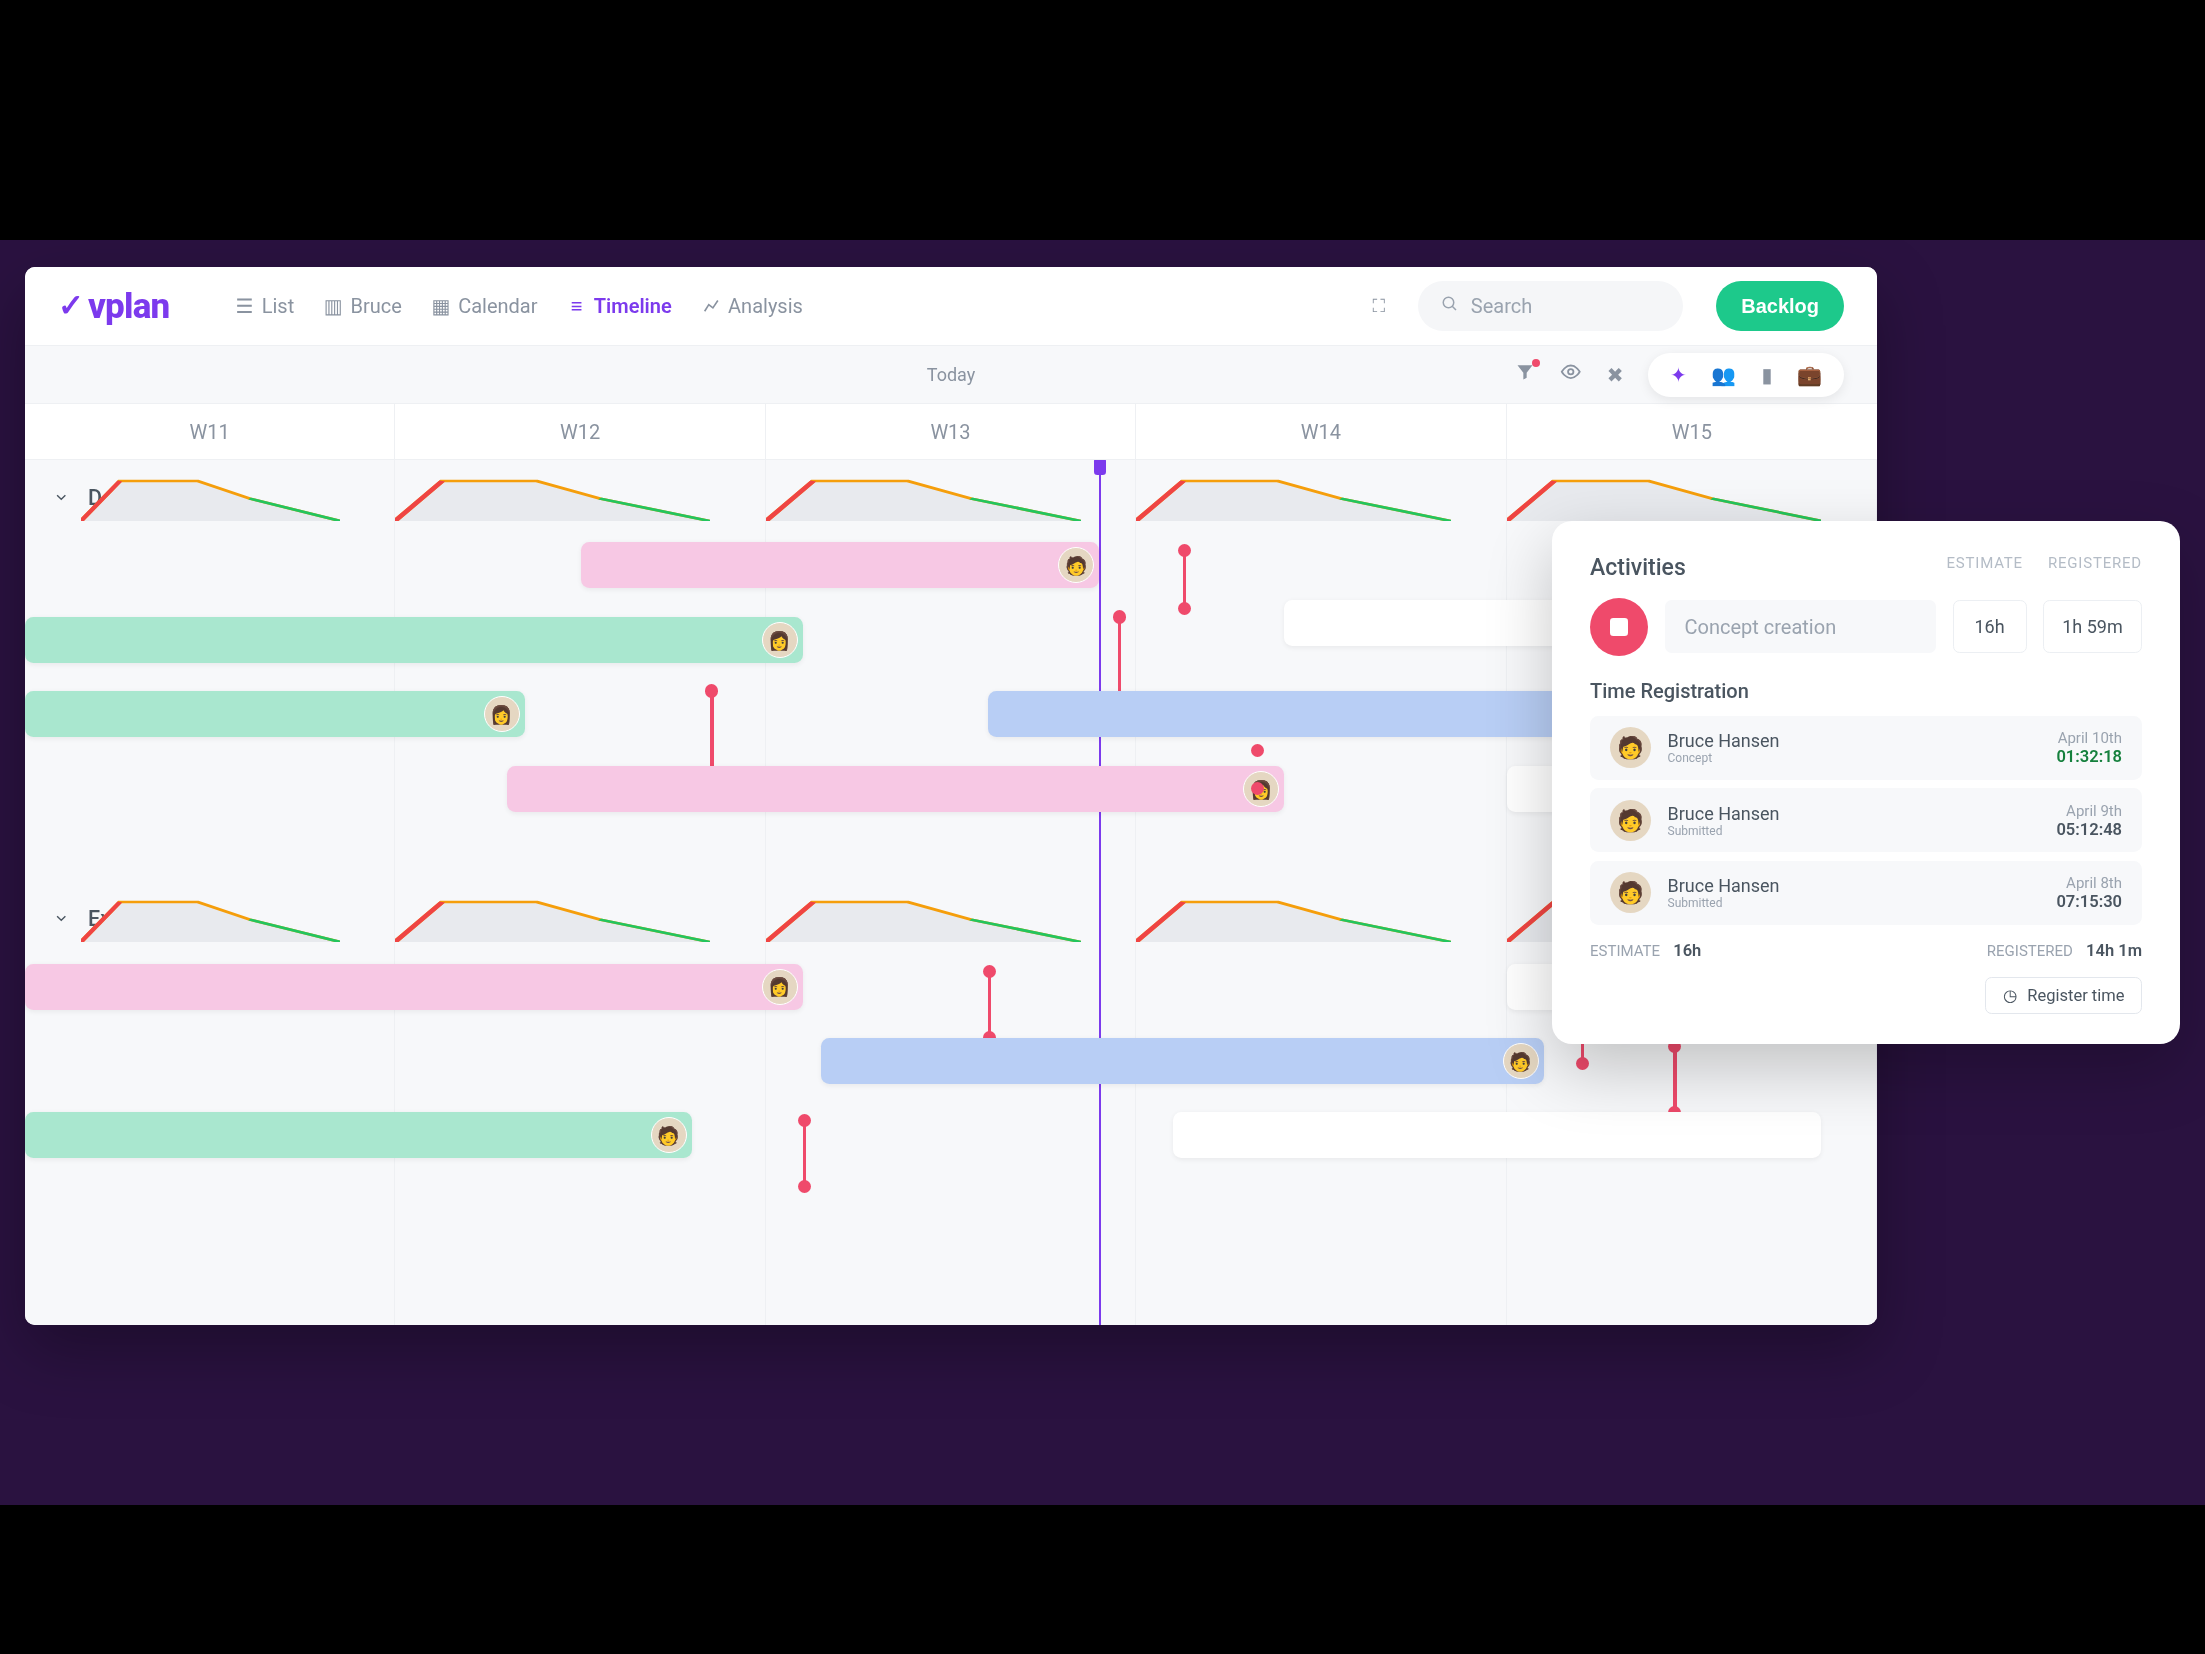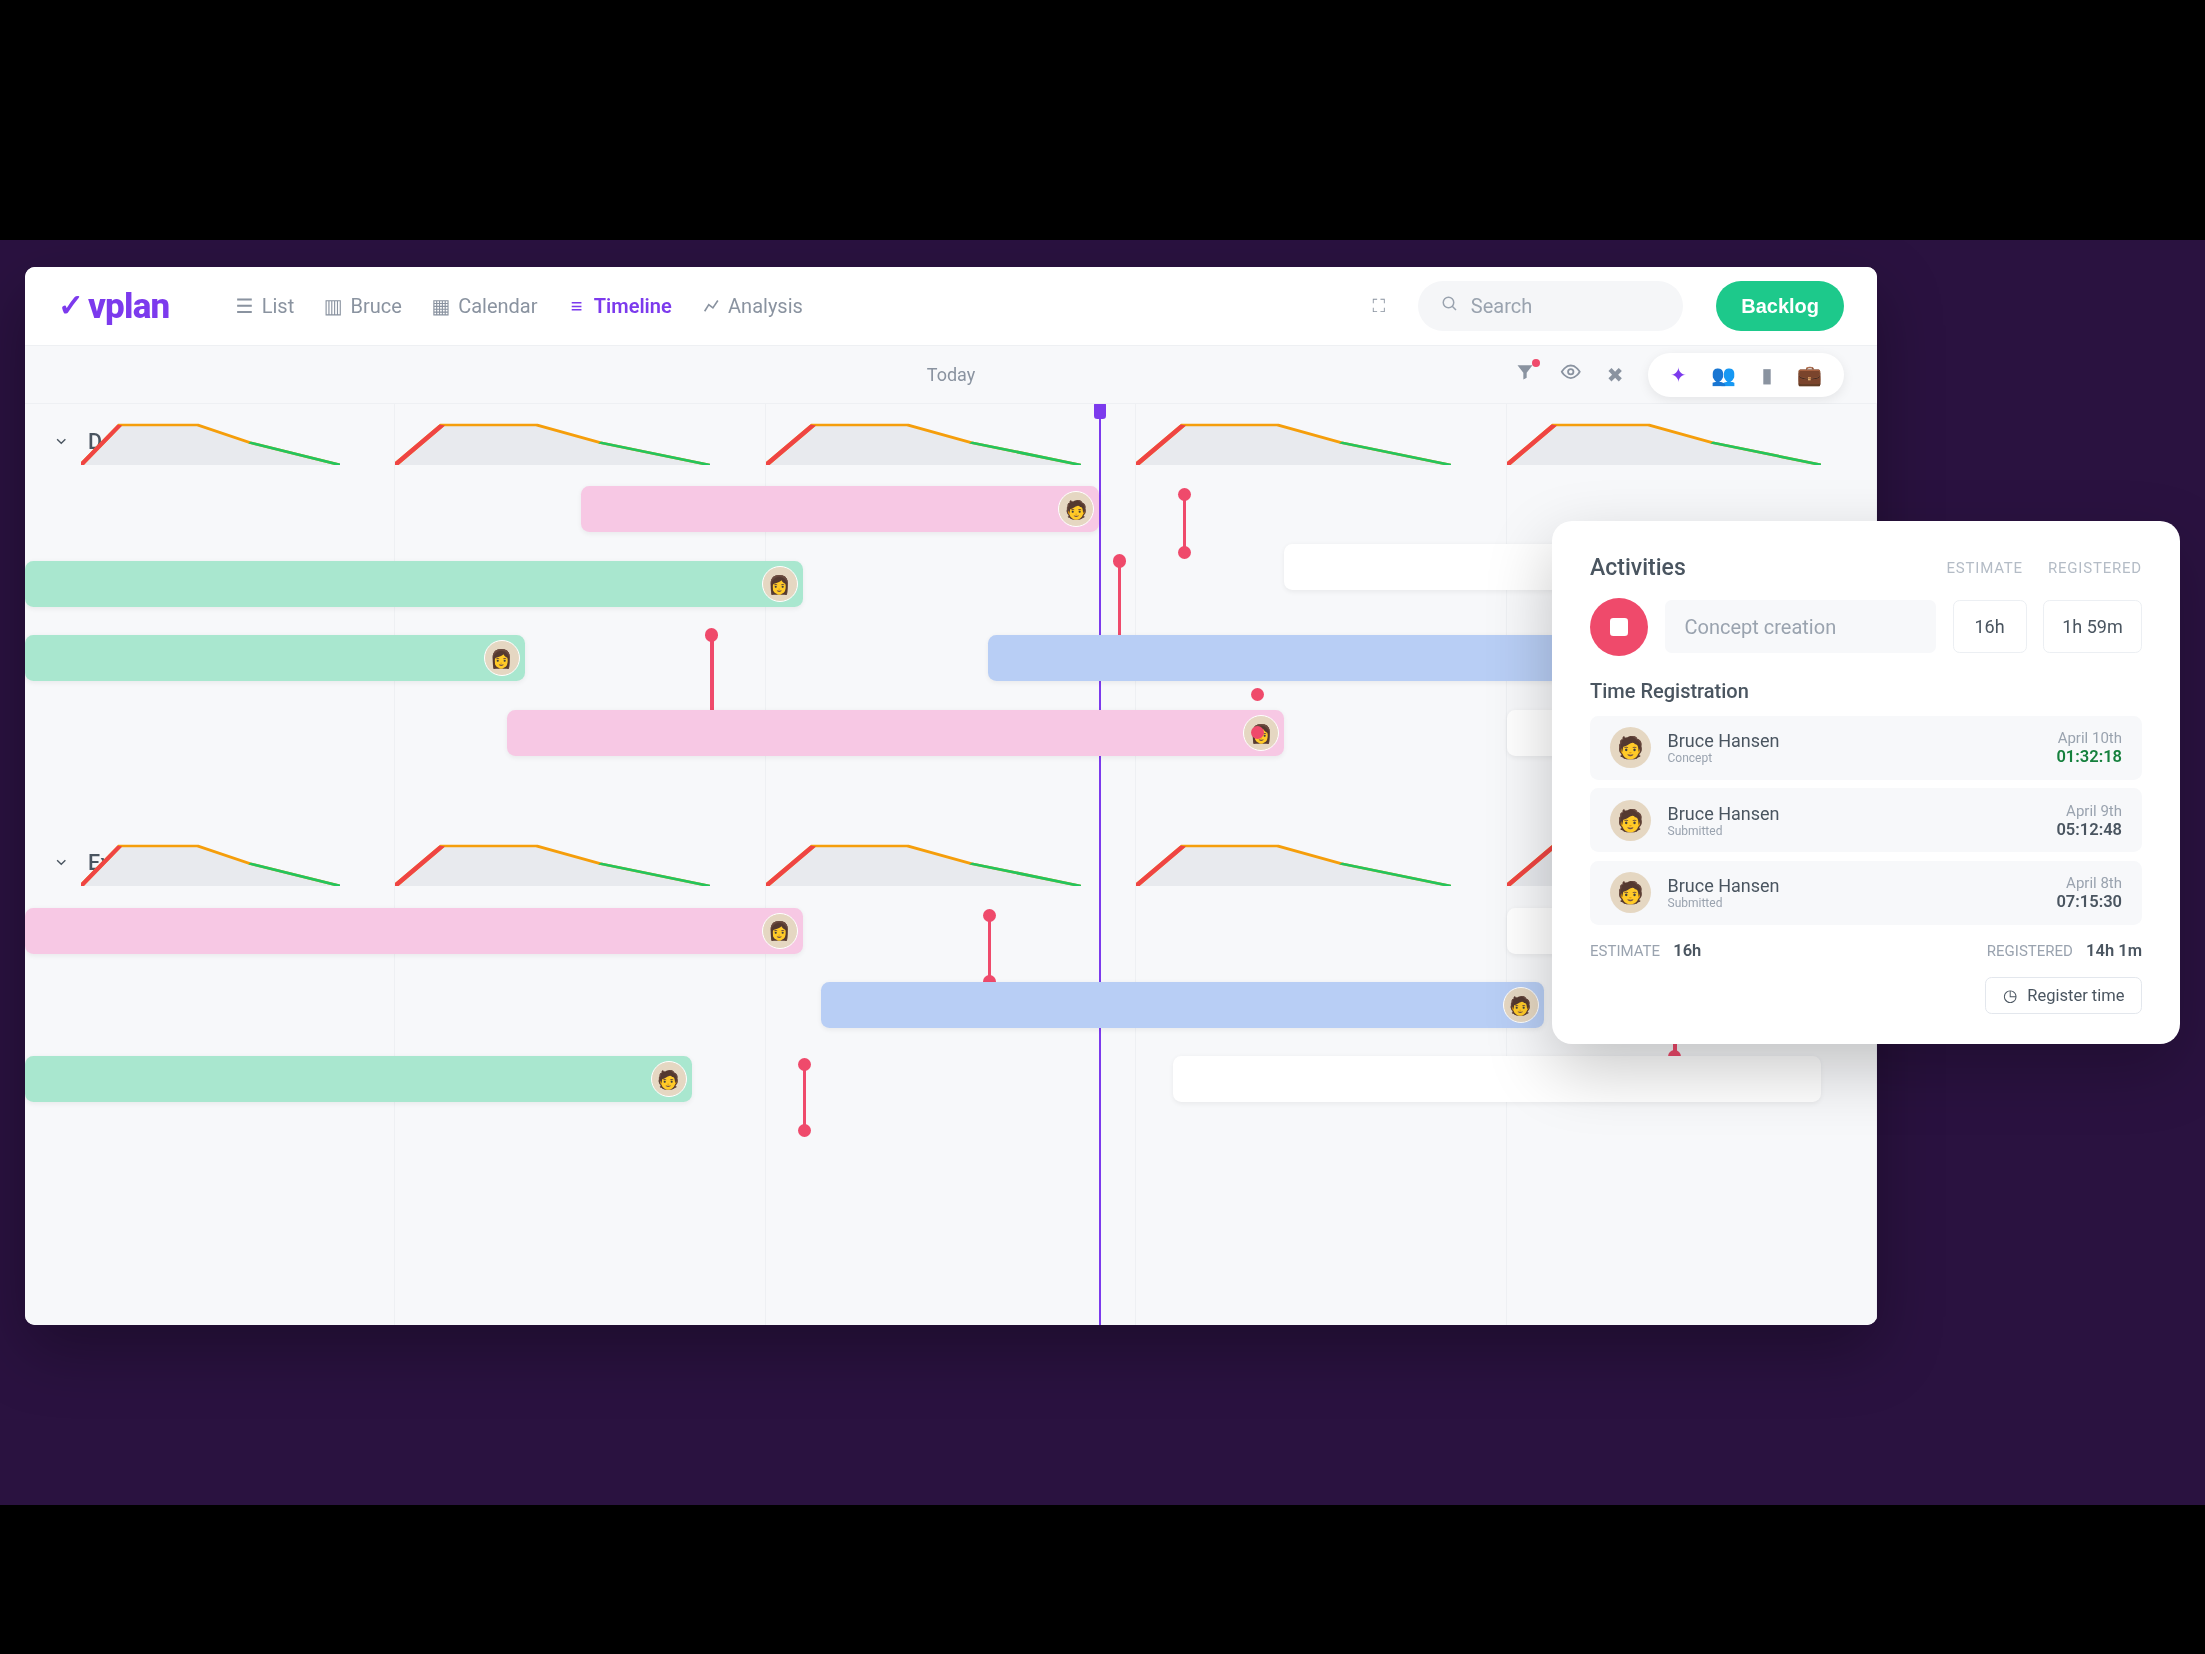--- a/index.html
+++ b/index.html
@@ -278,21 +278,21 @@
     top: 521px;
     width: 628px;
     background: #fff;
     border-radius: 20px;
     box-shadow: 0 25px 66px rgba(0,0,0,.22);
     padding: 33px 38px 30px;
     z-index: 20;
   }
   .panel-header {
     display:flex;
-    align-items:center;
+    align-items:flex-start;
     justify-content:space-between;
     margin-bottom: 16.5px;
   }
   .panel-title { font-size: 23px; color:#4a5560; font-weight:500; }
   .col-labels { display:flex; gap:25px; font-size:15px; color:#b4bcc6; letter-spacing:0.8px; }
   .activity-row {
     display:flex;
     align-items:center;
     gap: 16.5px;
     margin-bottom: 23px;
@@ -435,20 +435,27 @@
       <span>✖</span>
       <div class="pill-tools">
         <span class="active">✦</span>
         <span>👥</span>
         <span>▮</span>
         <span>💼</span>
       </div>
     </div>
   </div>
 
+  <div class="weeks">
+    <div class="week">W11</div>
+    <div class="week">W12</div>
+    <div class="week">W13</div>
+    <div class="week">W14</div>
+    <div class="week">W15</div>
+  </div>
 
   <div class="timeline">
     <div class="gridlines">
         <div></div>
         <div></div>
         <div></div>
         <div></div>
         <div></div>
       </div>
     <div class="today-line"></div>

